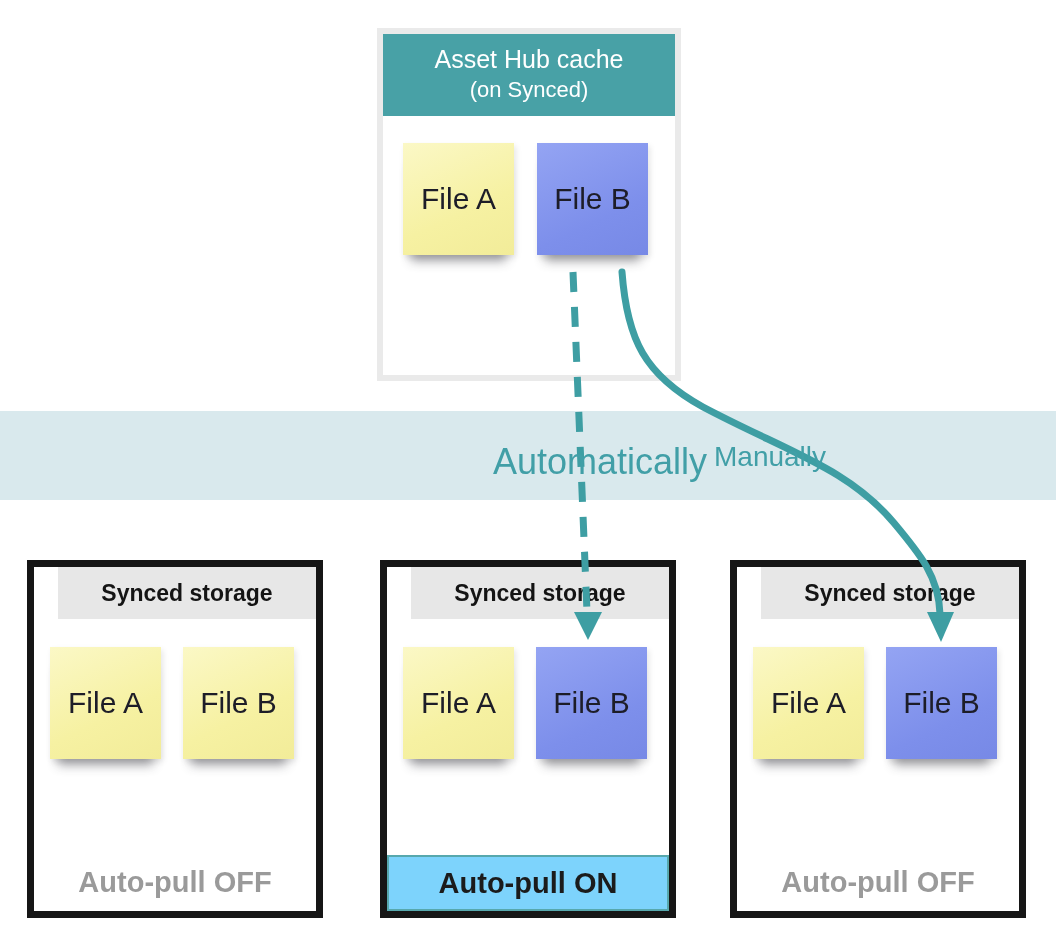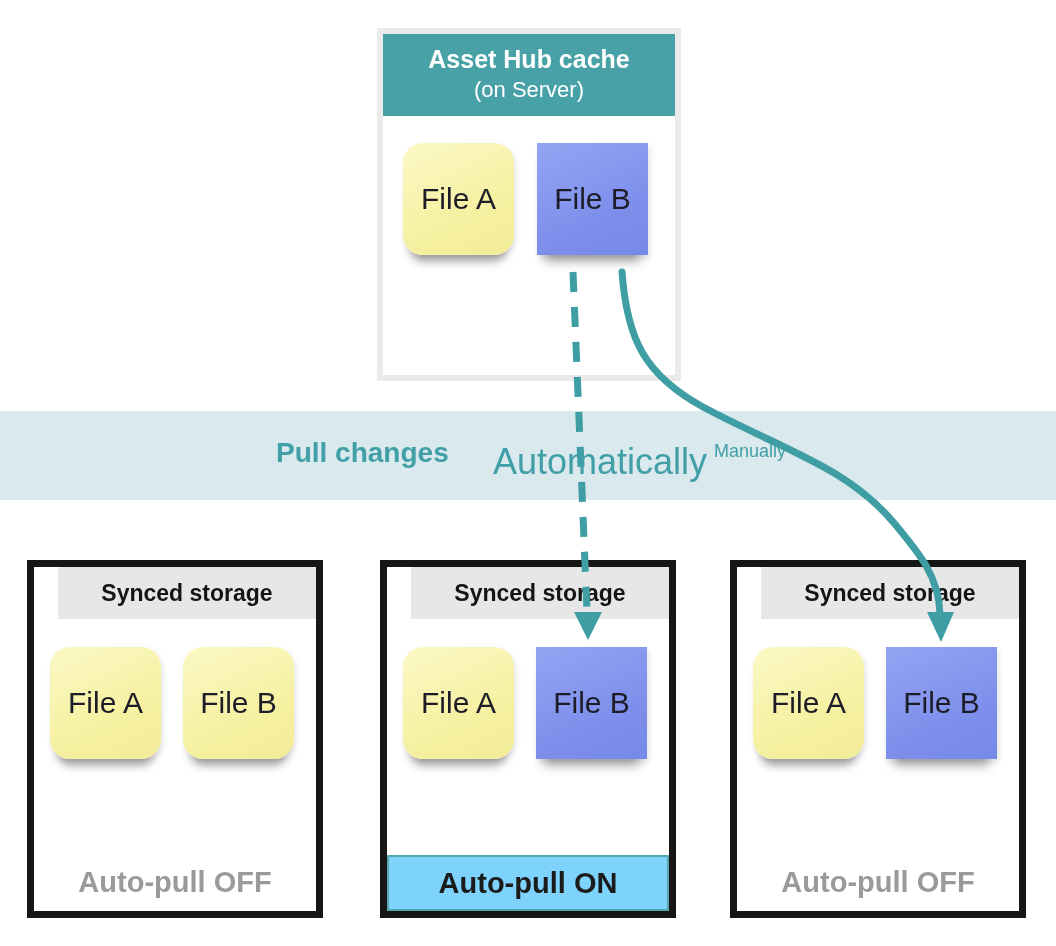--- a/index.html
+++ b/index.html
@@ -6,39 +6,39 @@
   #canvas {
     position:relative; width:1056px; height:946px; background:#ffffff;
     font-family:"Liberation Sans", sans-serif; overflow:hidden;
   }
 
   
   .band { position:absolute; left:0; top:411px; width:1056px; height:89px; background:#d9e9ed; z-index:0; }
   .band-text { position:absolute; z-index:3; color:#419fa7; white-space:nowrap; }
   .band-title  { left:276px; top:437px; font-size:28px; font-weight:700; }
   .band-auto   { left:493px; top:441px; font-size:36px; }
-  .band-manual { left:714px; top:441px; font-size:18px; }
+  .band-manual { left:714px; top:441px; font-size:28px; }
 
   
   .hub-box {
     position:absolute; left:377px; top:28px; width:304px; height:353px;
     background:#ffffff; border:6px solid #eaeaea; box-sizing:border-box; z-index:1;
   }
   .hub-header { background:#48a1a6; color:#ffffff; text-align:center; padding:9px 0 12px 0; }
-  .hub-title { font-size:25px; font-weight:700; line-height:33px; }
+  .hub-title { font-size:25px; font-weight:400; line-height:33px; }
   .hub-subtitle { font-size:22px; line-height:28px; }
 
   
   .note {
     position:absolute; width:111px; height:112px;
     display:flex; align-items:center; justify-content:center;
     font-size:30px; color:#1d1d28;
     box-shadow: 0 14px 10px -8px rgba(50,50,60,0.45), 2px 3px 6px rgba(0,0,0,0.10);
   }
-  .note-yellow { background:linear-gradient(155deg, #fbf8c6 0%, #f6f1a2 60%, #f2ec99 100%);border-radius:20px; }
+  .note-yellow { background:linear-gradient(155deg, #fbf8c6 0%, #f6f1a2 60%, #f2ec99 100%); }
   .note-blue   { background:linear-gradient(155deg, #94a4f3 0%, #7d8feb 65%, #7789e6 100%); }
   .hub-note-a { left:20px;  top:109px; }
   .hub-note-b { left:154px; top:109px; }
 
   
   .storage-box {
     position:absolute; top:560px; width:296px; height:358px;
     background:#ffffff; border:7px solid #161616; box-sizing:border-box; z-index:1;padding-left:24px;
   }
   .storage-left   { left:27px;  }
@@ -65,21 +65,21 @@
 </head>
 <body>
 
 <div id="canvas">
 
   <div class="band"></div>
 
   <div class="hub-box">
     <div class="hub-header">
       <div class="hub-title">Asset Hub cache</div>
-      <div class="hub-subtitle">(on Server)</div>
+      <div class="hub-subtitle">(on Synced)</div>
     </div>
     <div class="note note-yellow hub-note-a">
       <span>File A</span>
     </div>
     <div class="note note-blue hub-note-b">
       <span>File B</span>
     </div>
   </div>
 
   <div class="storage-box storage-left">
@@ -119,17 +119,16 @@
     <g>
       <path d="M573,272 L587,612" fill="none" stroke="#3e9ea3" stroke-width="7" stroke-dasharray="20 15"></path>
       <polygon points="574,612 602,612 588,640" fill="#3e9ea3"></polygon>
     </g>
     <g>
       <path d="M622,272 C627,340 645,375 703,407 C788,452 848,468 894,523 C920,554 939,577 940,614" fill="none" stroke="#3e9ea3" stroke-width="7" stroke-linecap="round"></path>
       <polygon points="927,612 954,612 941,642" fill="#3e9ea3"></polygon>
     </g>
   </svg>
 
-  <div class="band-text band-title">Pull changes</div>
   <div class="band-text band-auto">Automatically</div>
   <div class="band-text band-manual">Manually</div>
 
 </div>
 
 </body></html>

